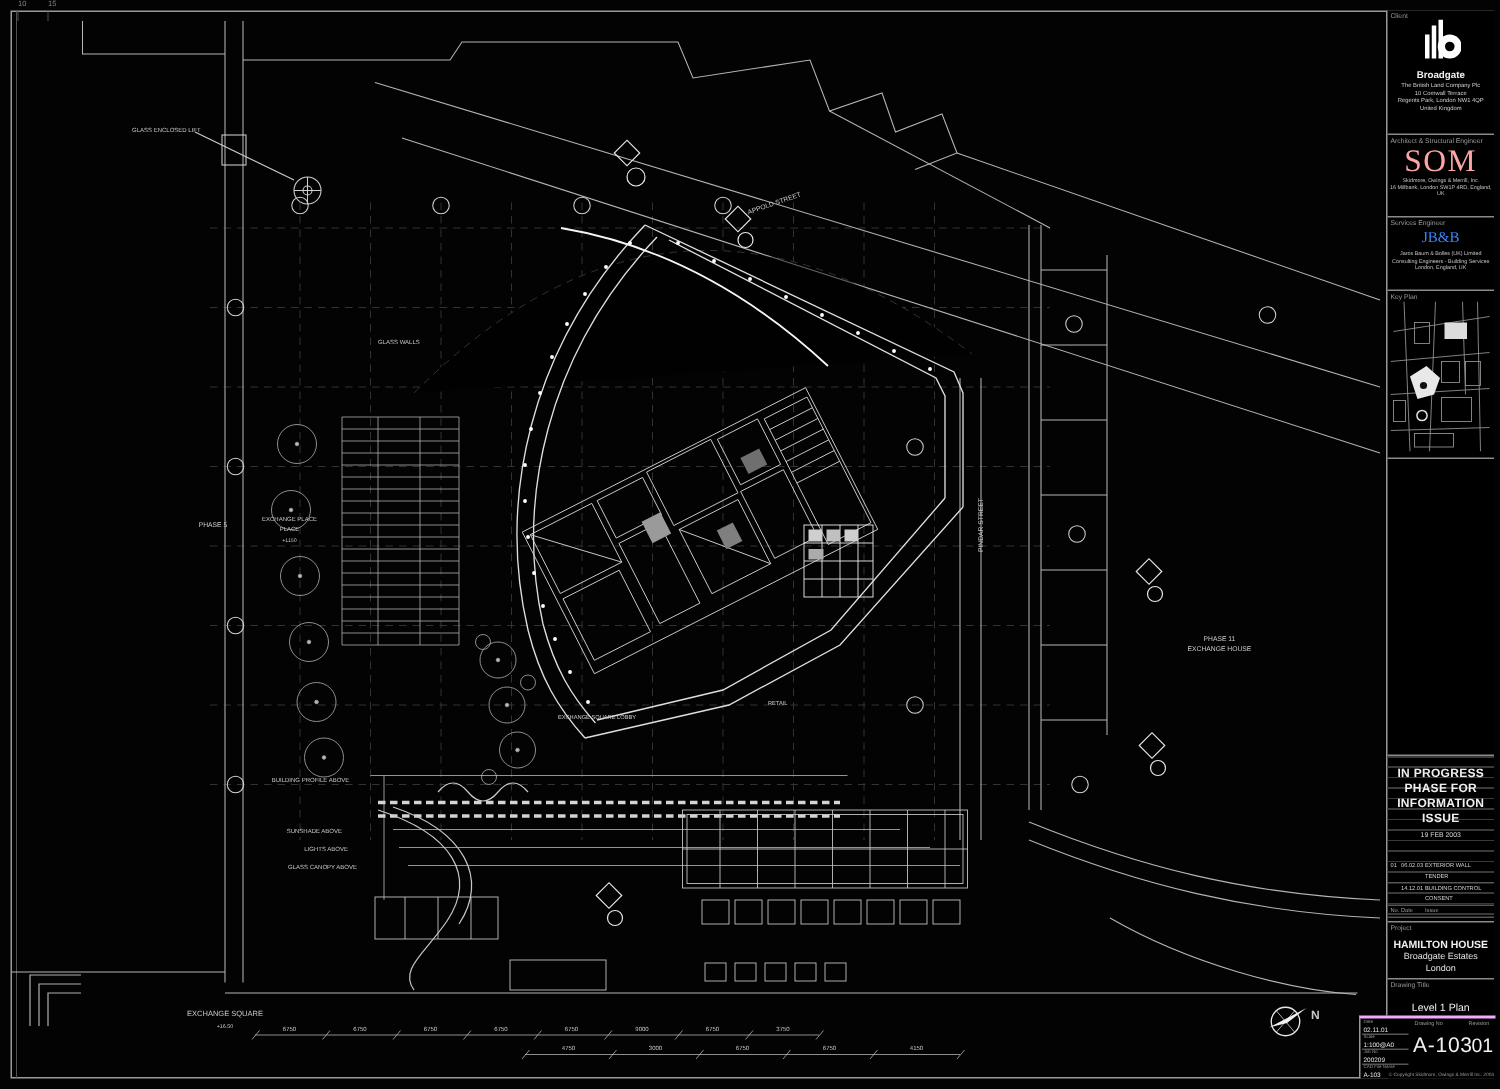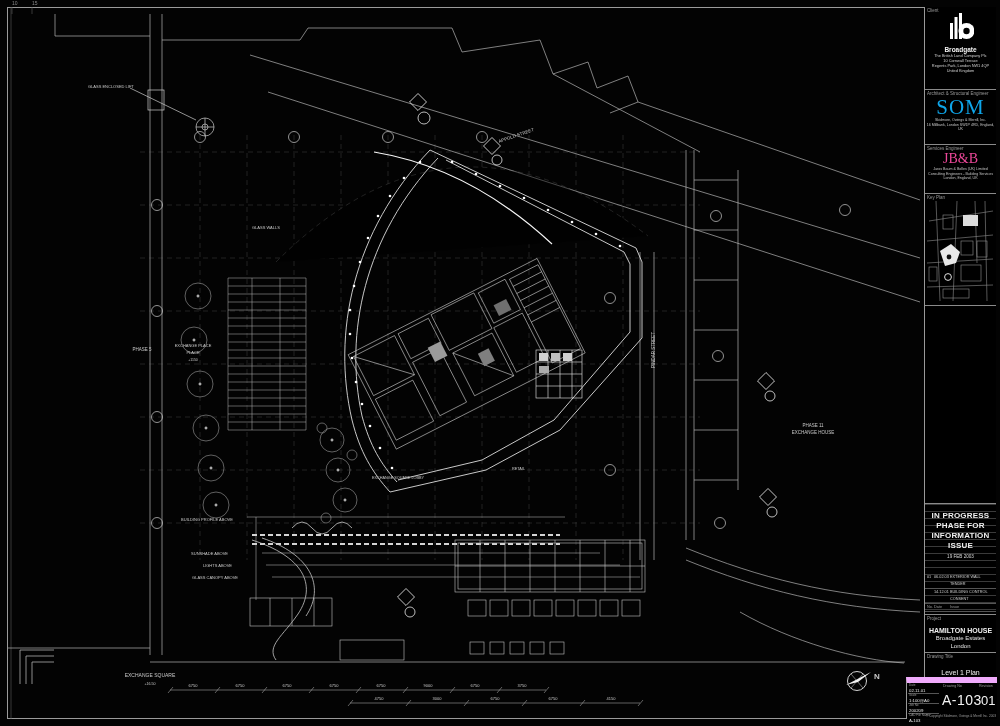--- a/index.html
+++ b/index.html
@@ -11,37 +11,37 @@
   svg text{font-family:"Liberation Sans",sans-serif;fill:#c9c9c9;}
 
   
   .titleblock{position:absolute;left:924px;top:7px;width:72px;height:712px;
               border-left:1px solid #999;background:#000;box-sizing:border-box;}
   .tb-section{position:absolute;left:0;width:100%;border-top:1px solid #8a8a8a;box-sizing:border-box;overflow:hidden;}
   .tb-header{font-size:4.5px;color:#9a9a9a;padding:1px 0 0 2px;line-height:5px;}
   .tb-center{text-align:center;}
   .brand-name{font-size:6.5px;font-weight:bold;color:#f2f2f2;margin-top:1px;}
   .addr{font-size:3.9px;color:#cfcfcf;line-height:5px;}
-  .som-name{font-family:"Liberation Serif",serif;font-size:21px;color:#0ea5e9;line-height:22px;letter-spacing:1px;}
-  .jbb-name{font-family:"Liberation Serif",serif;font-size:14px;color:#ec4899;line-height:16px;}
+  .som-name{font-family:"Liberation Serif",serif;font-size:21px;color:#fca5a5;line-height:22px;letter-spacing:1px;}
+  .jbb-name{font-family:"Liberation Serif",serif;font-size:10px;color:#3b82f6;line-height:16px;}
   .tiny{font-size:3.6px;color:#c4c4c4;line-height:4.6px;}
   .ruled{background:repeating-linear-gradient(to bottom,#3a3a3a 0 1px,transparent 1px 7px);}
   .stamp{margin-top:7px;text-align:center;}
   .stamp-line{font-size:8px;font-weight:bold;color:#efefef;line-height:10px;letter-spacing:0.2px;}
   .stamp-date{font-size:4.6px;color:#d8d8d8;margin-top:3px;}
   .rev-rows{position:absolute;left:0;bottom:2px;width:100%;}
   .rev-row{display:flex;font-size:3.8px;color:#cfcfcf;line-height:7px;border-bottom:1px solid #555;}
   .rev-no{width:7px;padding-left:2px;}
   .rev-date{width:16px;}
   .rev-issue{flex:1;}
   .proj-line1{font-size:7px;font-weight:bold;color:#f0f0f0;margin-top:6px;}
   .proj-line2{font-size:6px;color:#e2e2e2;line-height:8px;}
   .dtitle{font-size:7px;color:#efefef;margin-top:10px;}
   .bottom-box{position:absolute;left:906px;top:677px;width:91px;height:42px;
-              border-left:1px solid #999;border-top:6px solid #f0abfc;background:#000;box-sizing:border-box;}
+              border-left:1px solid #999;border-top:2px solid #f0abfc;background:#000;box-sizing:border-box;}
   .info-table{position:absolute;left:1px;top:1px;width:31px;}
   .info-row{border-bottom:1px solid #555;padding:0 1px;}
   .info-lbl{display:block;font-size:3px;color:#9a9a9a;line-height:3.5px;}
   .info-val{display:block;font-size:4.3px;color:#e6e6e6;line-height:5.5px;}
   .dno-header{position:absolute;left:36px;top:1px;font-size:3.6px;color:#9a9a9a;}
   .dno-value{position:absolute;left:35px;top:9px;font-size:14px;color:#f2f2f2;letter-spacing:0.5px;}
   .rev-header{position:absolute;left:72px;top:1px;font-size:3.6px;color:#9a9a9a;}
   .rev-value{position:absolute;left:74px;top:10px;font-size:13px;color:#f2f2f2;}
   .copyright{position:absolute;right:1px;bottom:1px;font-size:3.2px;color:#9c9c9c;}
 </style>

